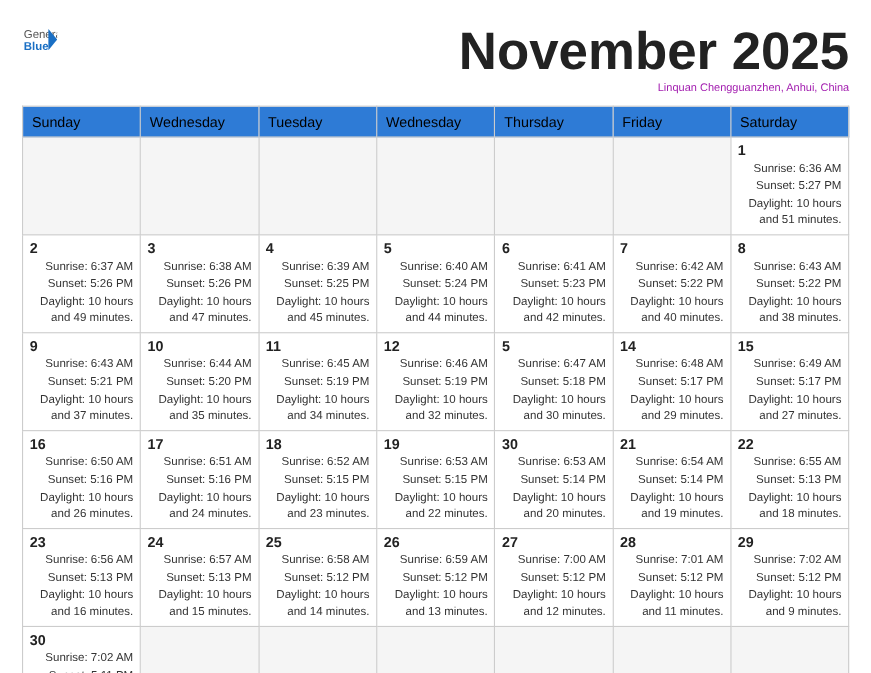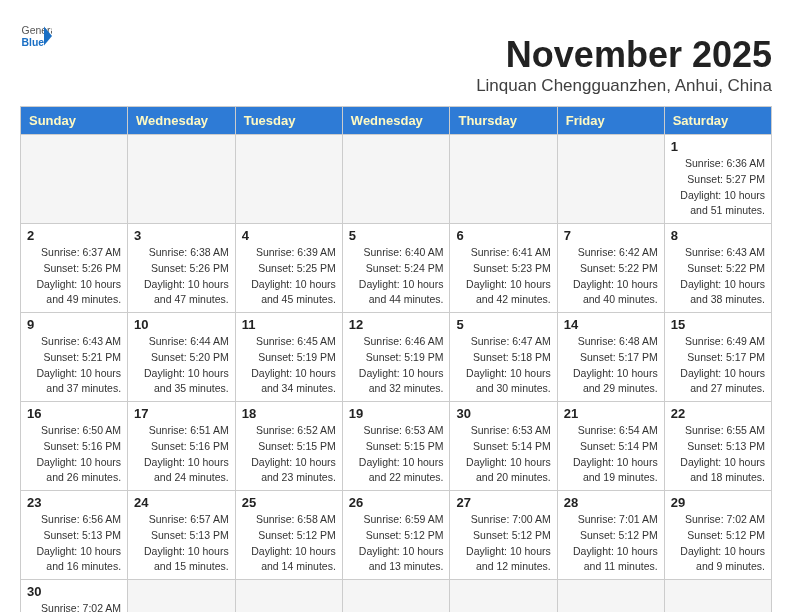--- a/index.html
+++ b/index.html
@@ -22,41 +22,40 @@
       gap: 4px;
     }
     .logo-icon {
       width: 32px;
       height: 32px;
     }
     .title-area {
       text-align: right;
     }
     .month-title {
-      font-size: 36px;
+      font-size: 48px;
       font-weight: bold;
       color: #222;
-      margin-top: 14px;
     }
     .location {
-      font-size: 17px;
-      color: #404040;
+      font-size: 10px;
+      color: #a21caf;
     }
     .calendar {
       width: 100%;
       border-collapse: collapse;
       font-size: 11px;
     }
     .calendar th {
       background: #2e7bd6;
-      color: #fef9c3;
+      color: #000000;
       text-align: left;
       padding: 6px 8px;
       font-size: 13px;
-      font-weight: bold;
+      font-weight: normal;
       border: 1px solid #ccc;
     }
     .calendar td {
       border: 1px solid #ccc;
       vertical-align: top;
       padding: 4px 6px;
       width: 108px;
       min-height: 80px;
       background: #fff;
     }

